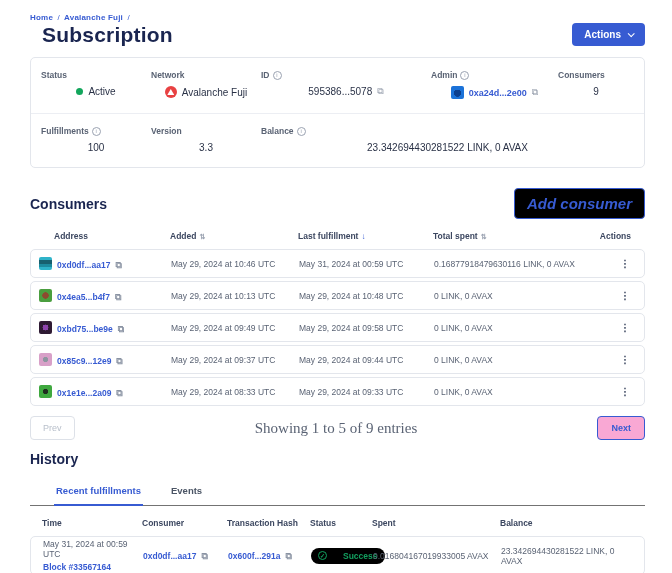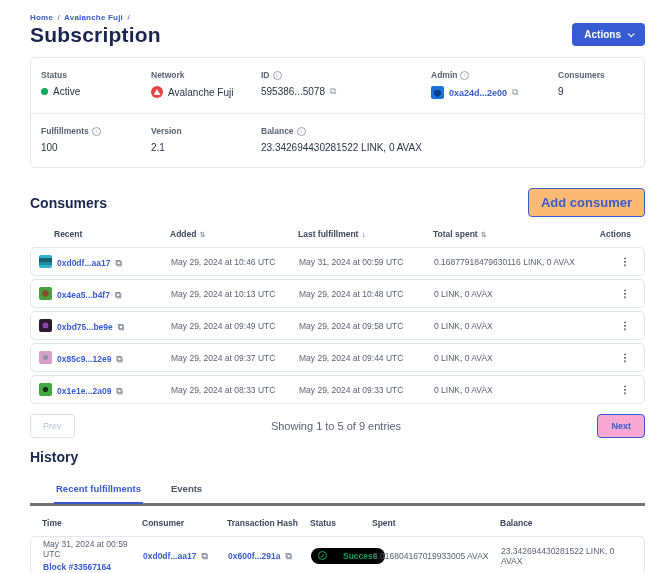--- a/index.html
+++ b/index.html
@@ -3,80 +3,80 @@
 <meta charset="utf-8">
 <style>
   * { margin:0; padding:0; box-sizing:border-box; }
   html,body { width:672px; height:573px; overflow:hidden; background:#fff;
     font-family:"Liberation Sans", sans-serif; color:#1a2550; }
   .page { padding:13px 27px 0 30px; }
 
   
   .crumbs { font-size:8px; color:#375BD2; font-weight:bold; letter-spacing:.2px; }
   .crumbs .sep { color:#375BD2; margin:0 2px; font-weight:normal; }
-  .title-row { display:flex; justify-content:space-between; align-items:flex-start; margin-top:1px; }
+  .title-row { display:flex; justify-content:space-between; align-items:flex-start; margin-top:1px;margin-left:12px; }
   .page-title { font-size:21px; font-weight:bold; color:#1a2550; letter-spacing:.2px; }
   .btn-primary { background:#375BD2; color:#fff; border:none; border-radius:4px;
     font-size:10px; font-weight:bold; padding:6px 12px; display:inline-flex; align-items:center; gap:7px;
     font-family:inherit; cursor:pointer; }
   .chev { width:5px; height:5px; border-right:1.5px solid #fff; border-bottom:1.5px solid #fff;
     transform:rotate(45deg) translateY(-1px); display:inline-block; }
 
   
   .card { border:1px solid #e3e6ec; border-radius:5px; margin-top:10px; background:#fff; }
   .ov-row1 { display:grid; grid-template-columns:110px 110px 170px 127px 1fr; padding:12px 10px 14px 10px; }
   .ov-row2 { display:grid; grid-template-columns:110px 110px 1fr; padding:12px 10px 14px 10px; border-top:1px solid #eceef3; }
   .f-label { font-size:8.5px; color:#5a6374; font-weight:bold; display:flex; align-items:center; gap:3px; }
-  .f-value { font-size:10px; color:#2a3247; margin-top:6px; display:flex; align-items:center; gap:5px; }
+  .f-value { font-size:10px; color:#2a3247; margin-top:6px; display:flex; align-items:center; gap:5px;justify-content:center; }
   .info-i { width:9px; height:9px; border:1px solid #9aa2b1; border-radius:50%; color:#9aa2b1;
     font-size:6px; line-height:7px; text-align:center; display:inline-block; font-weight:normal; font-style:normal; }
   .dot { width:7px; height:7px; border-radius:50%; background:#12a65c; display:inline-block; }
   .ava-logo { width:12px; height:12px; border-radius:50%; background:#e84142; position:relative; display:inline-block; }
   .ava-logo::after { content:""; position:absolute; left:2.5px; top:3px; width:7px; height:6px;
     background:#fff; clip-path:polygon(50% 0, 100% 100%, 0 100%); }
   .copy { color:#8a93a3; font-size:9px; cursor:pointer; line-height:1; }
   .link { color:#375BD2; text-decoration:none; cursor:pointer; }
   .avatar { width:13px; height:13px; border-radius:2px; display:inline-block; flex:none; }
   .av-admin { background:radial-gradient(circle at 50% 55%, #0b3f8f 0 36%, #1b72d8 37%); }
   .av0 { background:linear-gradient(180deg,#2fb3c9 0 25%,#17606f 25% 55%,#1d8a9e 55% 80%,#2fb3c9 80%); }
   .av1 { background:radial-gradient(circle at 50% 50%, #8d4a2f 0 34%, #4a9e3f 35%); }
   .av2 { background:radial-gradient(circle at 50% 50%, #8e44ad 0 32%, #2e1a33 33%); }
   .av3 { background:radial-gradient(circle at 50% 50%, #8d96a0 0 30%, #d8a0c8 31%); }
   .av4 { background:radial-gradient(circle at 50% 50%, #1f2d1f 0 30%, #3fa83f 31%); }
 
   
   .section-h { font-size:14px; font-weight:bold; color:#1a2550; }
   .consumers-head { display:flex; justify-content:space-between; align-items:center; margin-top:20px; }
-  .btn-outline { background:#fdba74; border:1px solid #375BD2; color:#375BD2; border-radius:4px;
-    font-size:13px; font-weight:bold; padding:6px 12px; font-family:inherit; cursor:pointer; }
+  .btn-outline { background:#000000; border:1px solid #375BD2; color:#375BD2; border-radius:4px;
+    font-size:15px; font-weight:bold; padding:6px 12px; font-family:inherit; cursor:pointer;font-style:italic; }
 
   
   .c-header { display:grid; grid-template-columns:116px 128px 135px 150px 1fr; padding:12px 14px 8px 24px;
     font-size:8.5px; color:#3c4760; font-weight:bold; }
   .c-header .right { text-align:right; }
   .sort { font-size:7px; color:#9aa2b1; margin-left:3px; }
   .sort.active { color:#375BD2; font-size:8px; }
   .c-row { display:grid; grid-template-columns:132px 128px 135px 150px 1fr; align-items:center;
     border:1px solid #e3e6ec; border-radius:5px; height:29px; padding:0 14px 0 8px; margin-bottom:3px;
     font-size:8.5px; background:#fff; }
   .addr { display:flex; align-items:flex-end; gap:5px; font-size:8.5px; font-weight:bold; }
   .muted { color:#5a6374; }
   .dots { text-align:right; color:#3c4760; font-size:10px; font-weight:bold; cursor:pointer; }
 
   
   .pag { display:flex; justify-content:space-between; align-items:center; margin-top:10px; }
   .btn-prev { background:#fff; border:1px solid #dde1e8; color:#b9c0cb; border-radius:4px;
     font-size:9px; padding:6px 12px; font-family:inherit;text-align:right; }
   .btn-next { background:#f9a8d4; border:1px solid #375BD2; color:#375BD2; border-radius:4px;
     font-size:9px; font-weight:bold; padding:6px 13px; font-family:inherit; cursor:pointer; }
-  .pag-summary { font-size:11px; color:#5a6374; }
+  .pag-summary { font-size:15px; color:#5a6374;font-family:Liberation Serif, serif; }
 
   
   .history-h { margin-top:11px; }
-  .tabs { display:flex; gap:26px; margin-top:12px; border-bottom:3px solid #737373; padding-left:24px; }
+  .tabs { display:flex; gap:26px; margin-top:12px; border-bottom:1px solid #737373; padding-left:24px; }
   .tab { font-size:9.5px; padding:6px 2px 8px 2px; color:#4b5565; font-weight:bold; cursor:pointer; }
   .tab.active { color:#375BD2; border-bottom:2px solid #375BD2; margin-bottom:-1px; }
   .h-header { display:grid; grid-template-columns:100px 85px 83px 62px 128px 1fr; padding:12px 14px 8px 12px;
     font-size:8.5px; color:#3c4760; font-weight:bold; }
   .h-row { display:grid; grid-template-columns:100px 85px 83px 62px 128px 1fr; align-items:center;
     border:1px solid #e3e6ec; border-radius:5px; height:39px; padding:0 14px 0 12px; margin-bottom:3px;
     font-size:8.5px; background:#fff; }
   .time-cell div:first-child { color:#5a6374; }
   .time-cell .block { font-size:8.5px; margin-top:3px; font-weight:bold; }
   .pill { display:inline-flex; align-items:center; gap:16px; background:#000000; color:#12a05f;
@@ -149,39 +149,39 @@
     <div class="ov-row2">
       <div>
         <div class="f-label">
             <span>Fulfillments</span>
             <span class="info-i">i</span>
           </div>
         <div class="f-value">100</div>
       </div>
       <div>
         <div class="f-label">Version</div>
-        <div class="f-value">2.1</div>
+        <div class="f-value">3.3</div>
       </div>
       <div>
         <div class="f-label">
             <span>Balance</span>
             <span class="info-i">i</span>
           </div>
         <div class="f-value">23.342694430281522 LINK, 0 AVAX</div>
       </div>
     </div>
   </div>
 
   <div class="consumers-head">
     <div class="section-h">Consumers</div>
     <button class="btn-outline">Add consumer</button>
   </div>
 
   <div class="c-header">
-    <div>Recent</div>
+    <div>Address</div>
     <div><span>Added</span><span class="sort">⇅</span></div>
     <div><span>Last fulfillment</span><span class="sort active">↓</span></div>
     <div><span>Total spent</span><span class="sort">⇅</span></div>
     <div class="right">Actions</div>
   </div>
 
   <div class="c-row">
     <div class="addr">
         <span class="avatar av0"></span>
         <a class="link">0xd0df...aa17</a>

